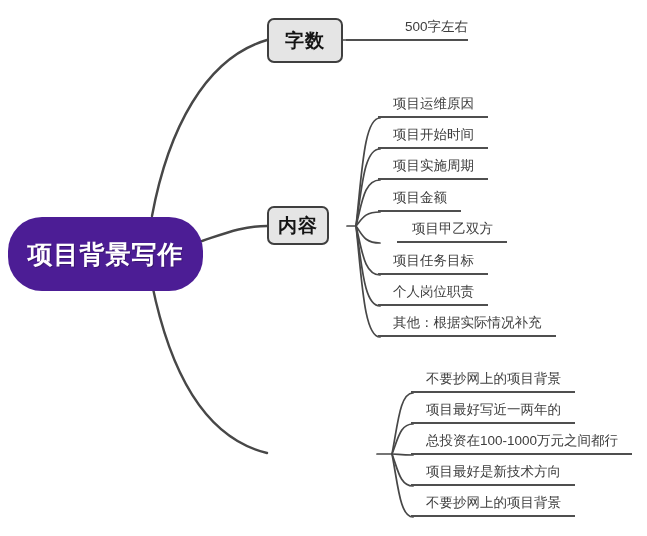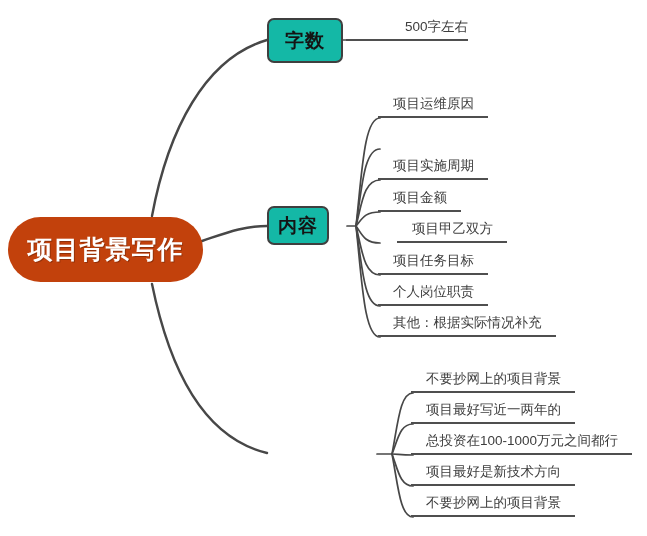--- a/index.html
+++ b/index.html
@@ -8,29 +8,29 @@
     width:647px;height:536px;
     background:#ffffff;
     font-family:"Liberation Sans","DejaVu Sans",sans-serif;
     overflow:hidden;
   }
   #wires{position:absolute;left:0;top:0;width:647px;height:536px;}
   #wires path{fill:none;stroke:#474747;stroke-linecap:round;}
   .main-curve{stroke-width:2.4px;}
   .fan-curve{stroke-width:1.7px;}
   .root-node{
-    position:absolute;left:8px;top:217px;width:195px;height:65px;
-    background:#c2410c;border-radius:34px;
+    position:absolute;left:8px;top:217px;width:195px;height:74px;
+    background:#4c1d95;border-radius:34px;
     display:flex;align-items:center;justify-content:center;
     color:#ffffff;font-size:25px;font-weight:bold;letter-spacing:1px;
     text-shadow:1px 1px 0 rgba(0,0,0,0.25);
     cursor:default;
   }
   .branch-box{
-    position:absolute;background:#14b8a6;
+    position:absolute;background:#e5e5e5;
     border:2.4px solid #3f3f3f;border-radius:7px;
     display:flex;align-items:center;justify-content:center;
     font-weight:bold;font-size:19px;color:#141414;letter-spacing:1px;
     box-sizing:border-box;cursor:default;text-align:right;
   }
   #box-zishu{left:267px;top:18px;width:76px;height:45px;}
   #box-neirong{left:267px;top:206px;width:62px;height:39px;}
   #box-zhuyi{left:267px;top:435px;width:110px;height:38px;}
   .leaf{
     position:absolute;height:24px;line-height:23px;
@@ -72,20 +72,21 @@
   </svg>
 
   <div class="root-node">项目背景写作</div>
 
   <div class="branch-box" id="box-zishu">字数</div>
   <div class="branch-box" id="box-neirong">内容</div>
 
   <div class="leaf centered" style="left:346px;top:15px;width:122px;">500字左右</div>
 
   <div class="leaf" style="left:378px;top:92px;">项目运维原因</div>
+  <div class="leaf" style="left:378px;top:123px;">项目开始时间</div>
   <div class="leaf" style="left:378px;top:154px;">项目实施周期</div>
   <div class="leaf" style="left:378px;top:186px;">项目金额</div>
   <div class="leaf" style="left:397px;top:217px;">项目甲乙双方</div>
   <div class="leaf" style="left:378px;top:249px;">项目任务目标</div>
   <div class="leaf" style="left:378px;top:280px;">个人岗位职责</div>
   <div class="leaf" style="left:378px;top:311px;">其他：根据实际情况补充</div>
 
   <div class="leaf" style="left:411px;top:367px;">不要抄网上的项目背景</div>
   <div class="leaf" style="left:411px;top:398px;">项目最好写近一两年的</div>
   <div class="leaf" style="left:411px;top:429px;">总投资在100-1000万元之间都行</div>

